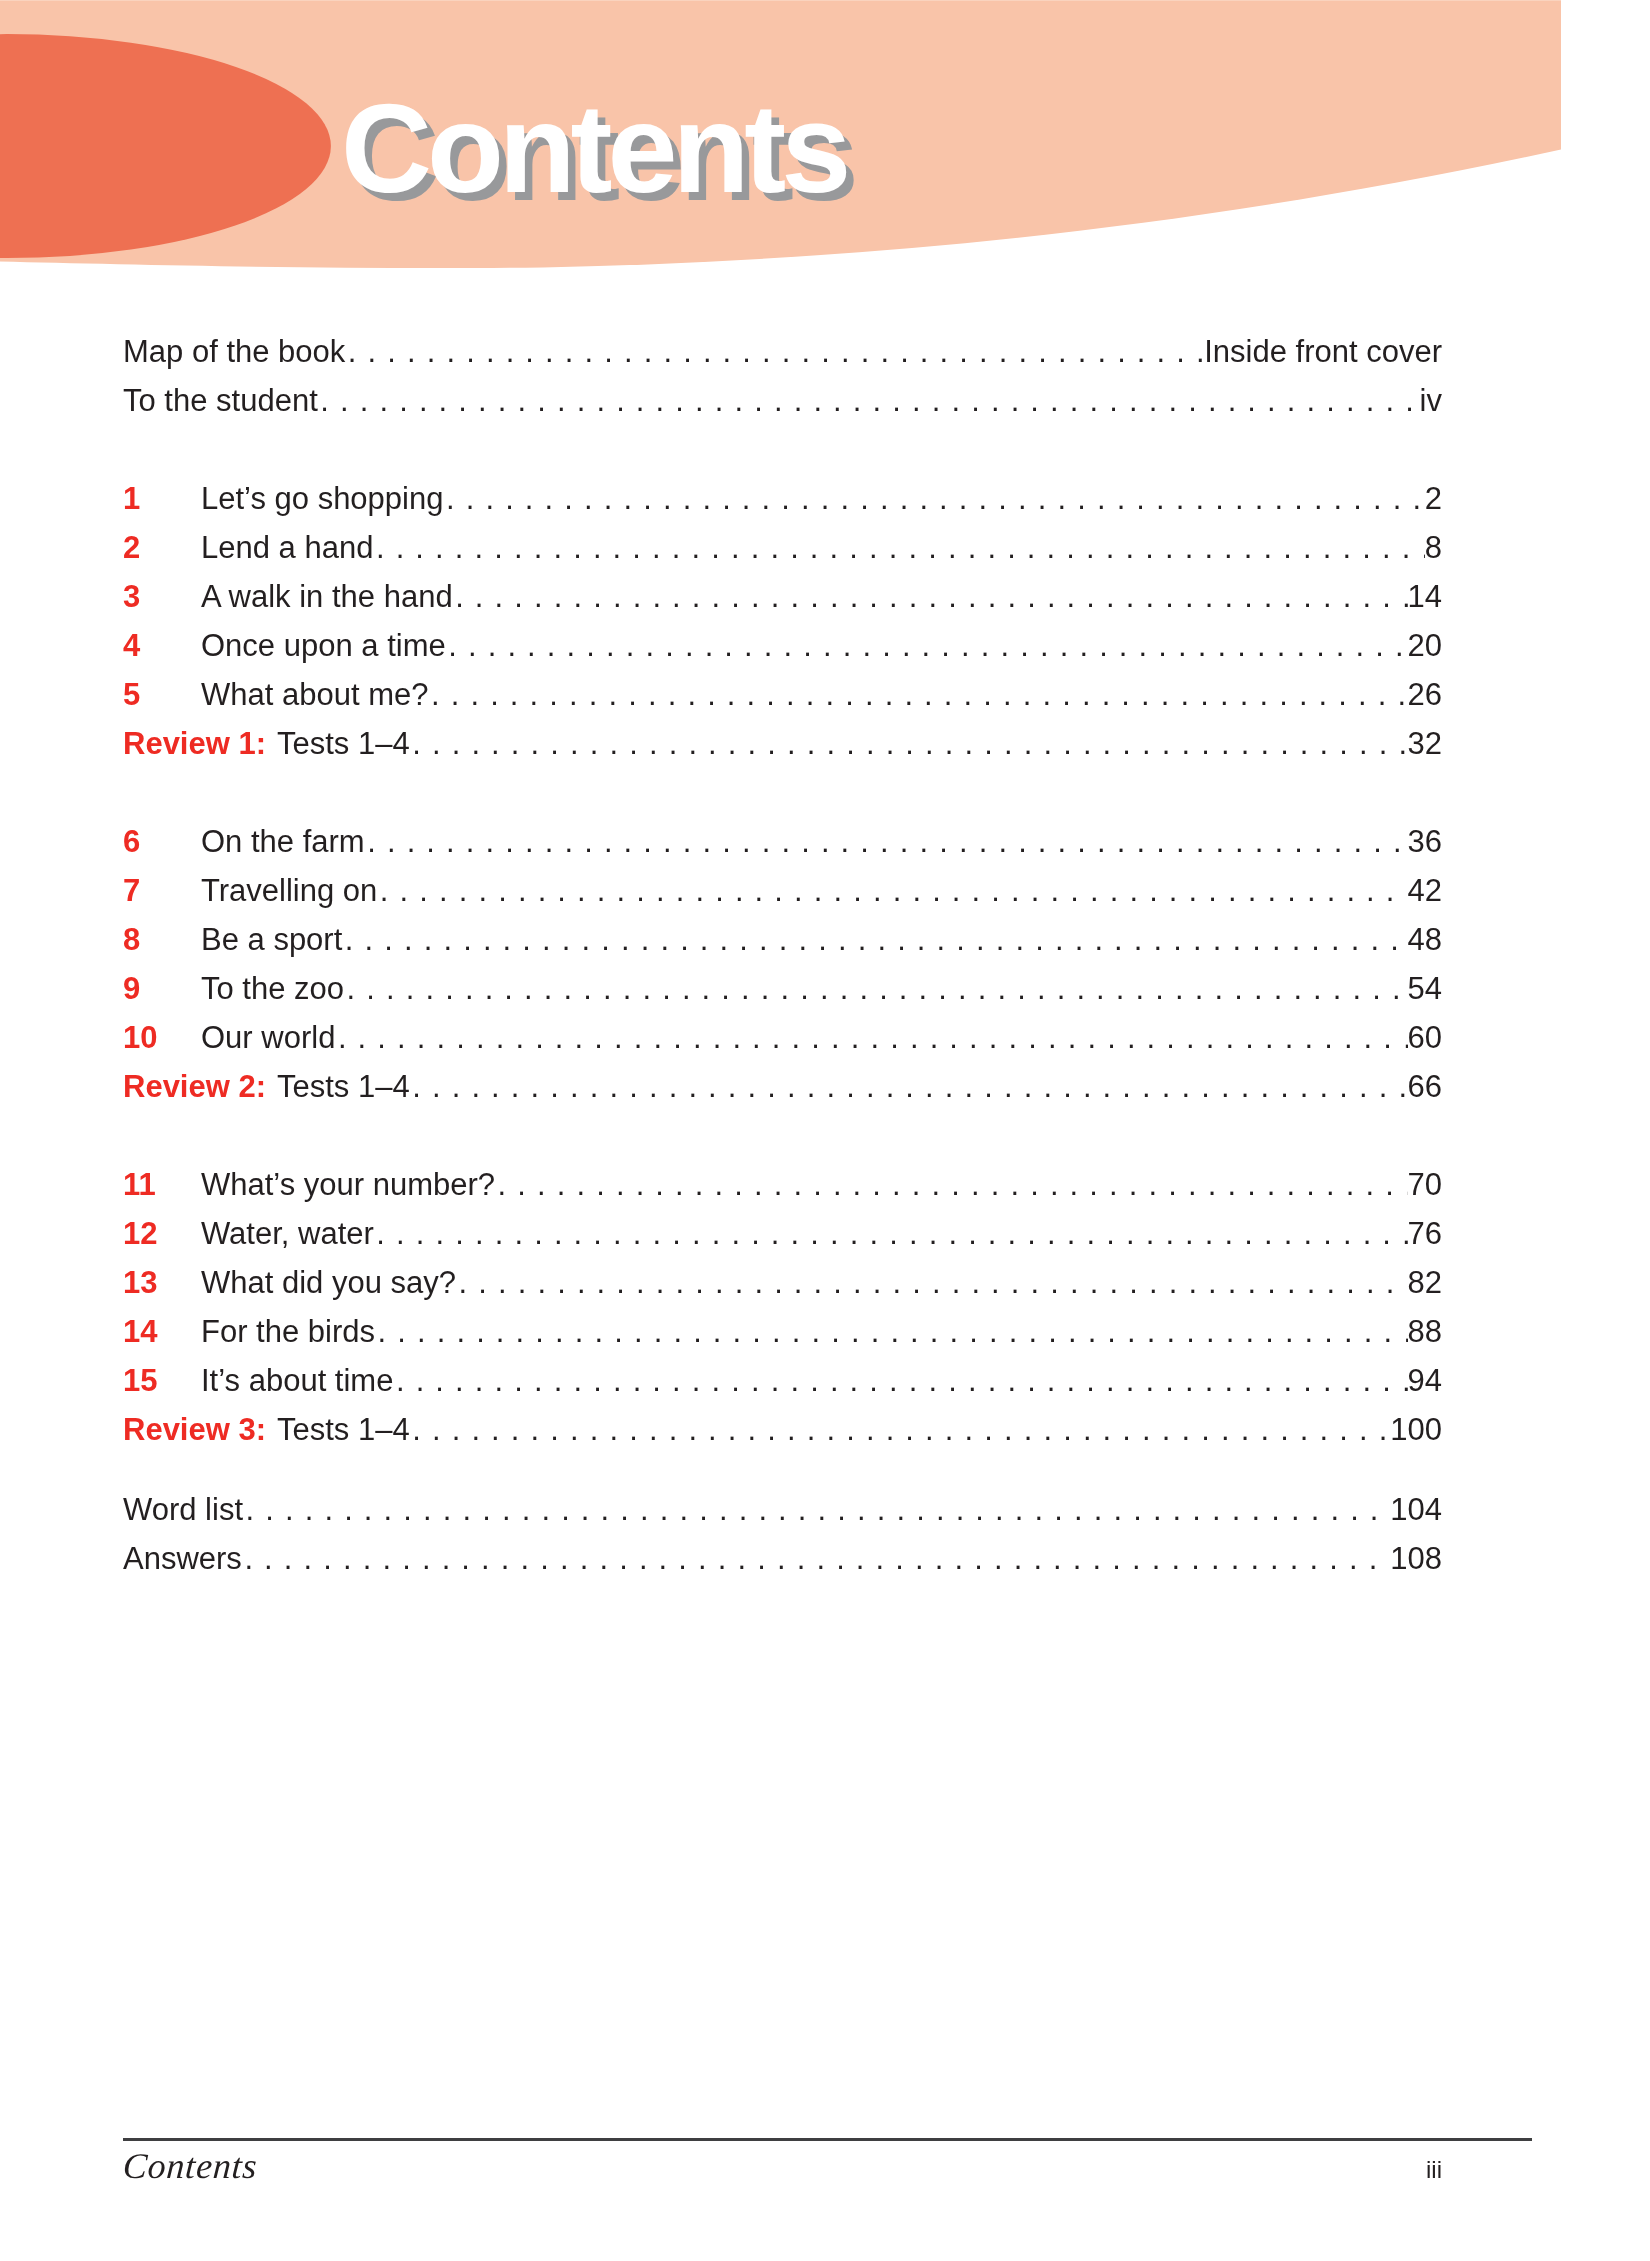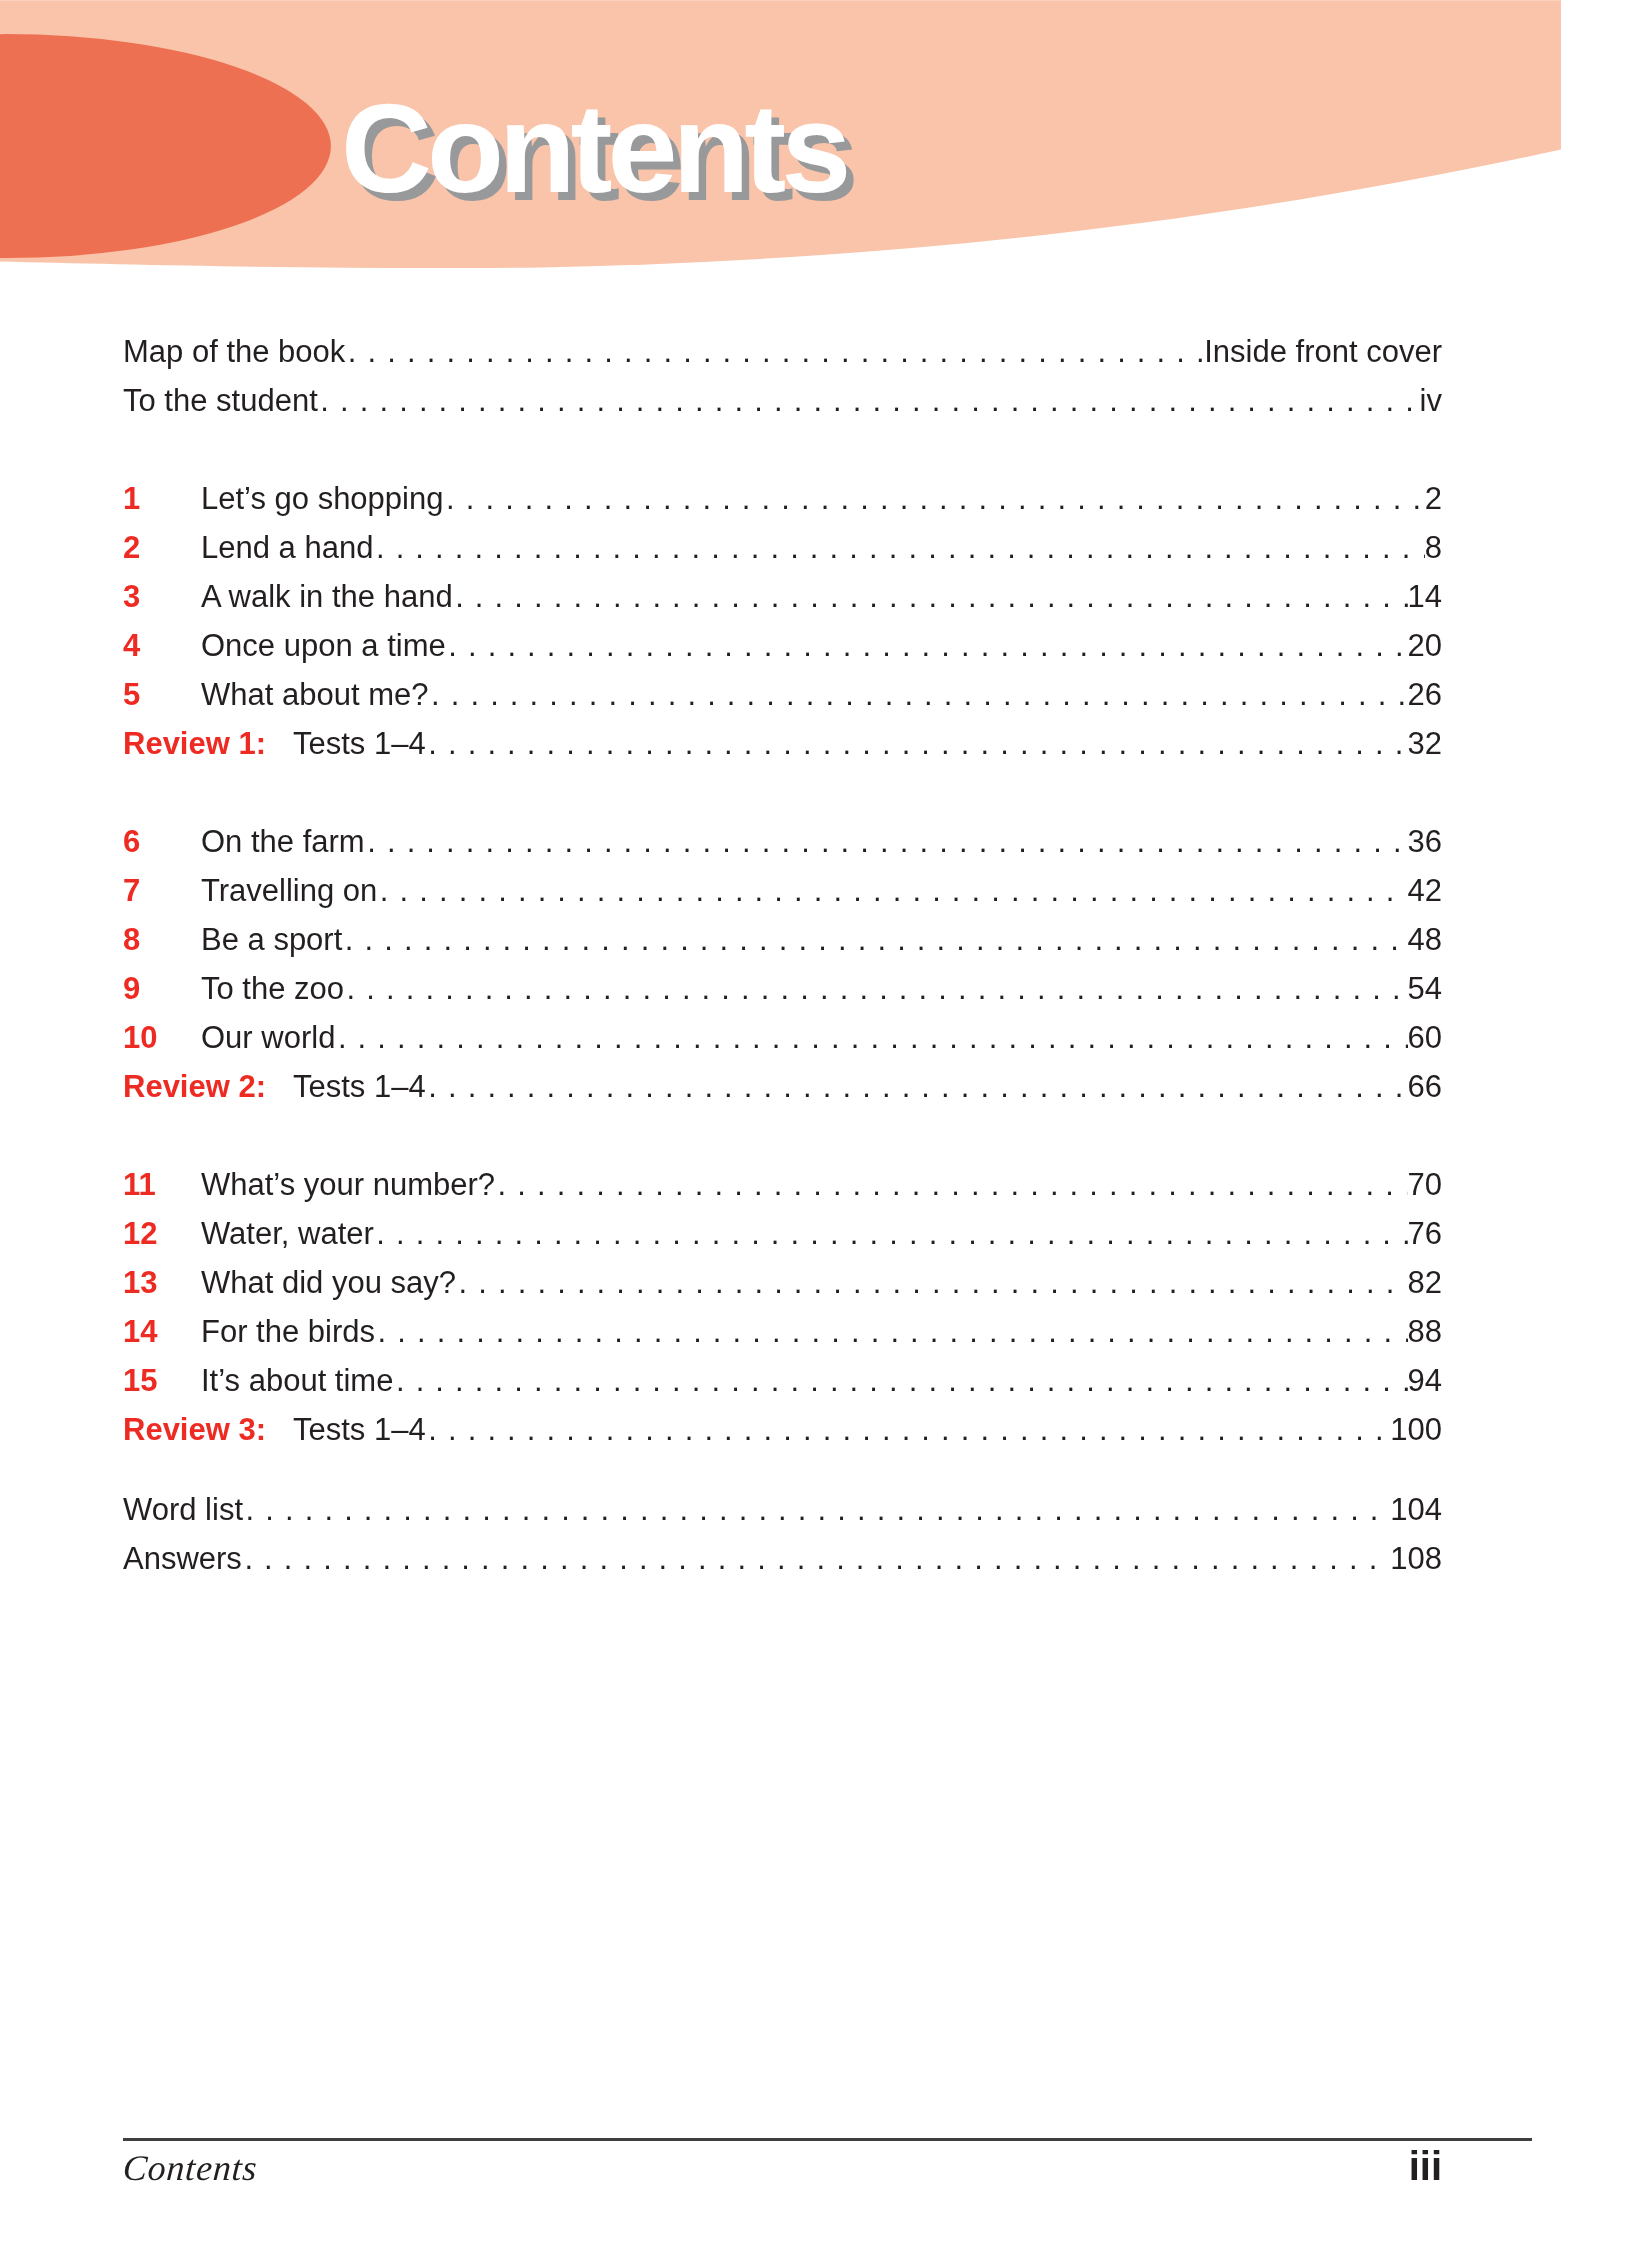--- a/index.html
+++ b/index.html
@@ -57,21 +57,21 @@
     white-space:nowrap;
   }
   .num{
     flex:0 0 78px;
     color:var(--red);
     font-weight:bold;
   }
   .review-label{
     color:var(--red);
     font-weight:bold;
-    margin-right:27px;
+    margin-right:11px;
   }
   .title{flex:0 0 auto;}
   .dots{
     flex:1 1 0;
     min-width:0;
     overflow:hidden;
     word-spacing:2.5px;
     margin-left:2.5px;
   }
   .pagenum{flex:0 0 auto;}
@@ -94,22 +94,22 @@
     line-height:41px;
   }
   .footer-contents{
     font-family:"Liberation Serif", serif;
     font-style:italic;
     font-size:36px;
     letter-spacing:0.8px;
     transform:skewX(-4deg);
   }
   .footer-page{
-    font-size:40px;
-    font-weight:bold;
+    font-size:24px;
+    font-weight:normal;
   }
 </style>
 </head>
 <body>
 
 <div class="page">
 
   <svg class="header-art" width="1651" height="299" viewBox="0 0 1946 352" aria-hidden="true">
     <path class="shape-peach" d="M0,0 H1946 V152 C1480,262 1060,306 640,315 C430,318 165,312 0,308 Z"></path>
     <ellipse class="shape-orange" cx="8" cy="172" rx="382" ry="132"></ellipse>

